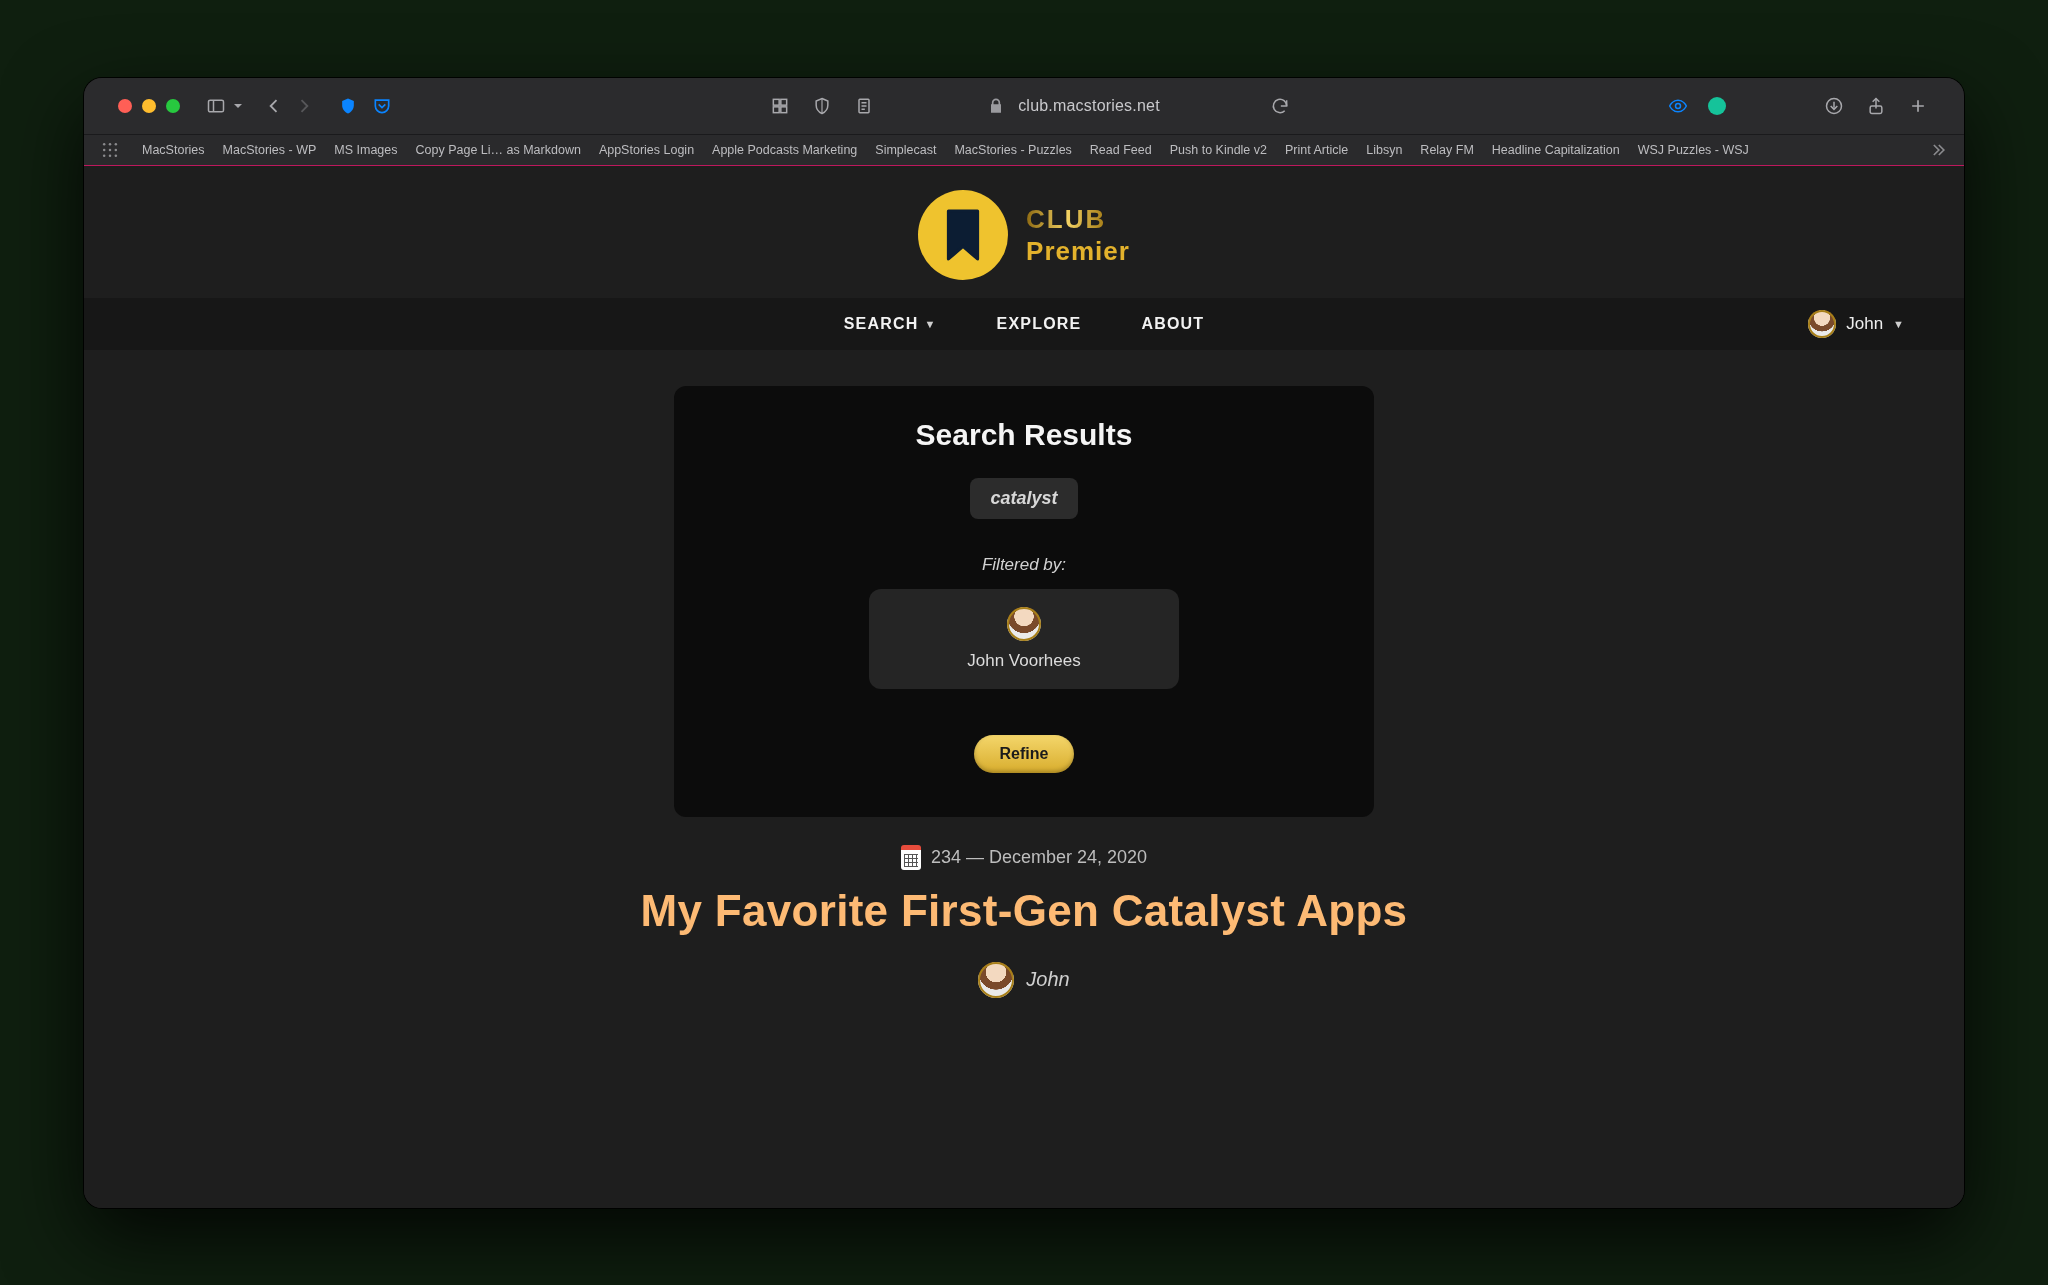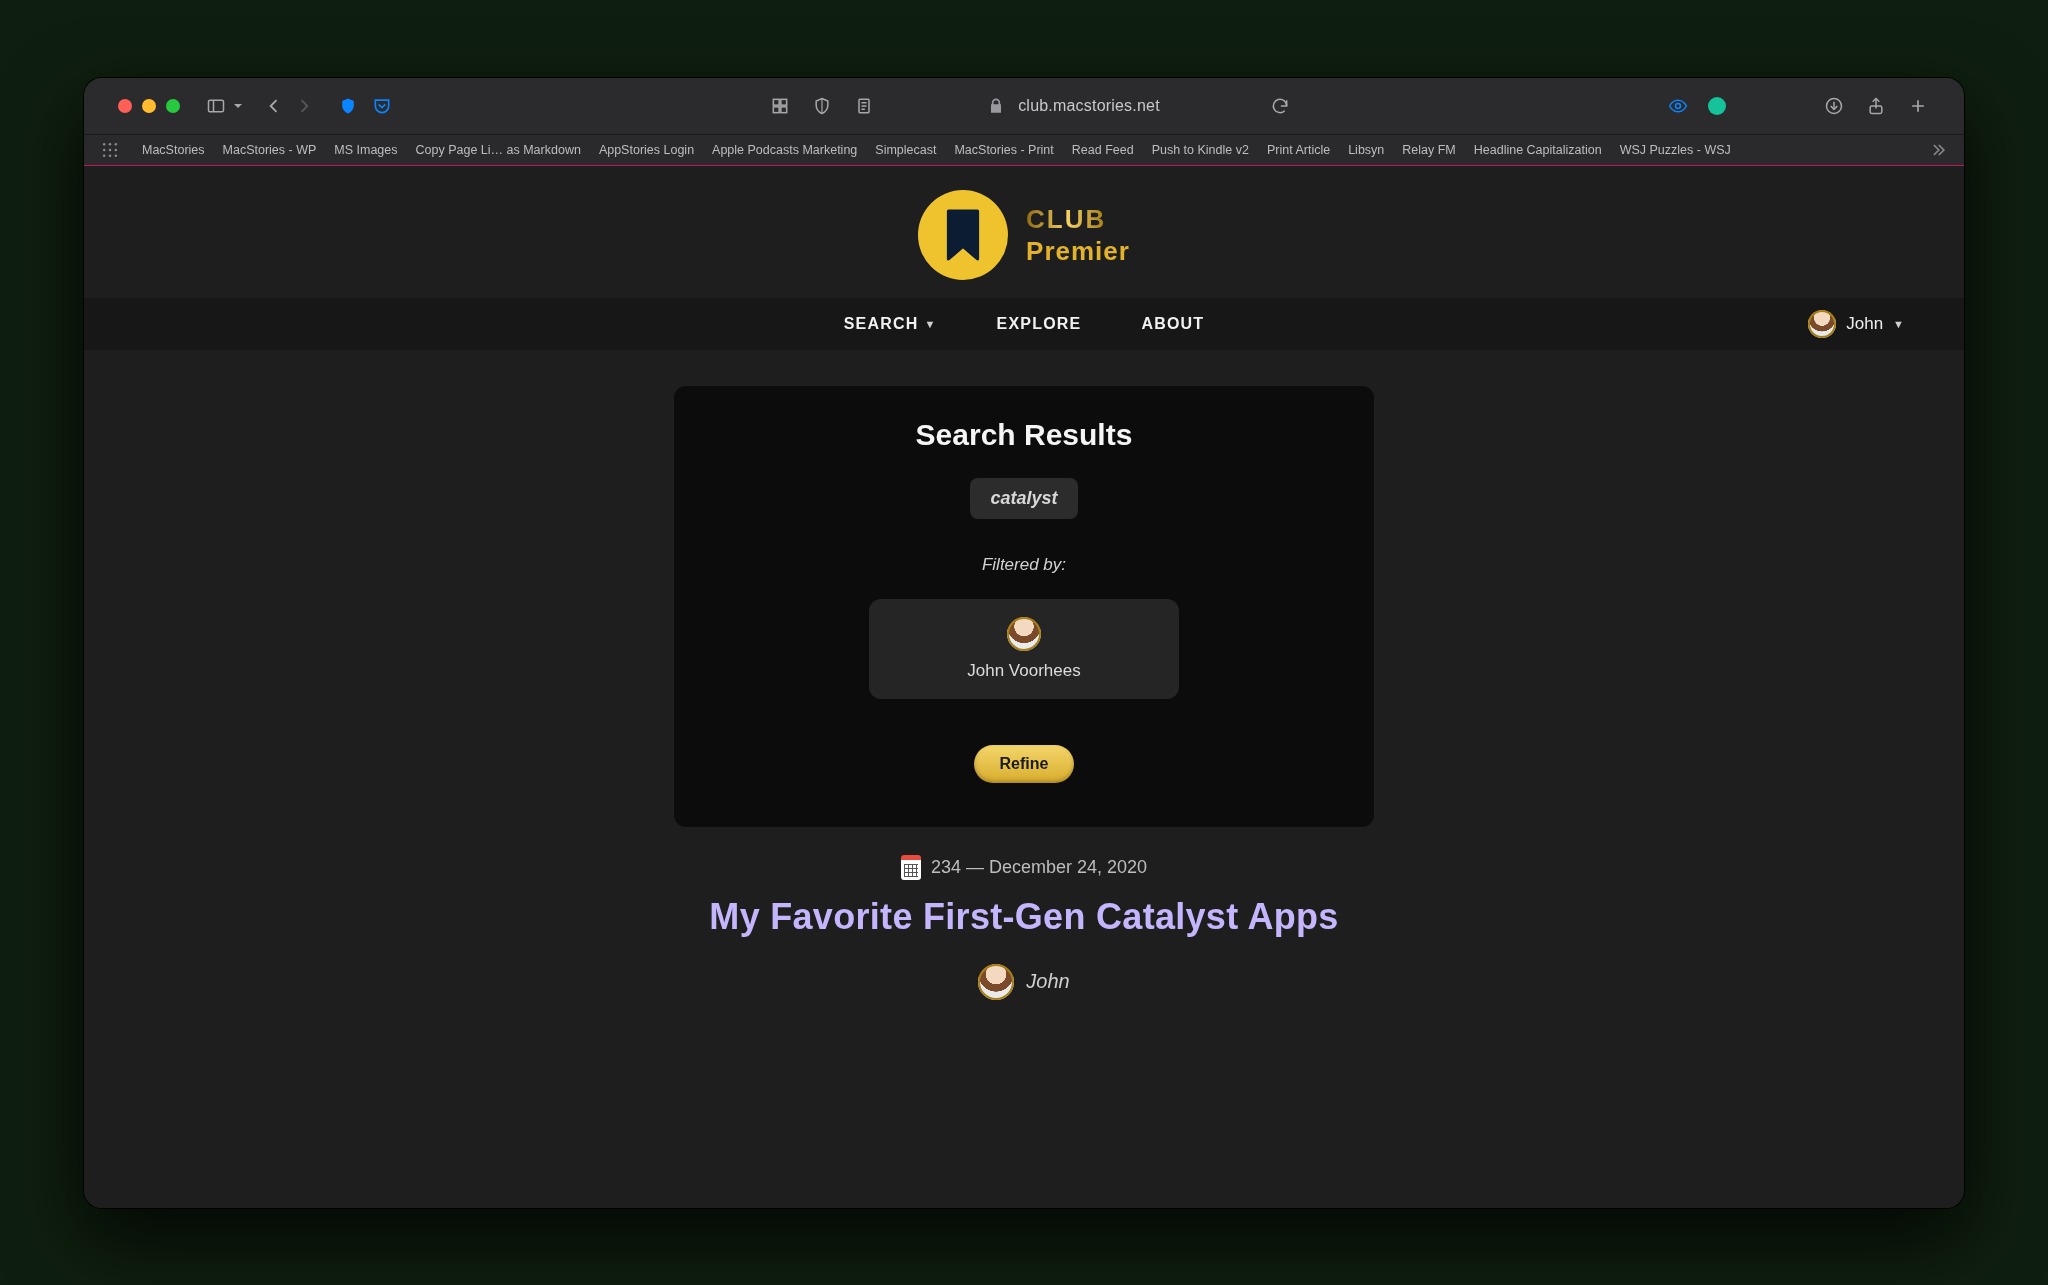--- a/index.html
+++ b/index.html
@@ -84,36 +84,36 @@
   .user-chip{position:absolute;right:60px;display:flex;align-items:center;gap:10px;color:#eee;font-size:17px}
   .avatar{width:28px;height:28px;border-radius:50%;background:radial-gradient(circle at 50% 28%,#f3d9c0 0 32%,#7a4a2b 33% 55%,#eaeaea 56% 100%);box-shadow:0 0 0 2px #a77f19 inset}
   .avatar.lg{width:36px;height:36px}
 
   .panel{
     width:620px;margin:36px auto 0;background:var(--panel);
     border-radius:12px;padding:32px 40px 44px;text-align:center;
   }
   .panel h2{margin:0 0 26px;font-size:30px;font-weight:800;color:#f5f5f5}
   .pill{display:inline-block;background:#2c2c2c;border-radius:8px;padding:10px 20px;font-style:italic;font-weight:700;color:#d8d8d8;font-size:18px}
-  .filtered{margin:36px 0 24px;font-style:italic;color:#d2d2d2;font-size:17px}
+  .filtered{margin:36px 0 14px;font-style:italic;color:#d2d2d2;font-size:17px}
   .filter-card{background:#252525;border-radius:12px;width:290px;margin:0 auto;padding:18px 10px}
   .filter-card .name{margin-top:10px;color:#dcdcdc;font-size:17px}
   .avatar.md{width:34px;height:34px;margin:0 auto}
   .refine{
     margin-top:46px;display:inline-block;
     background:linear-gradient(180deg,#f4d66b,#d8ad2d);
     color:#1b1b1b;border:none;border-radius:999px;
     padding:10px 26px;font-weight:800;font-size:16px;
     box-shadow:inset 0 -2px 4px rgba(0,0,0,.25);
   }
 
   .meta{text-align:center;margin-top:28px;color:#bdbdbd;font-size:18px;display:flex;align-items:center;justify-content:center;gap:10px}
   .cal-ico{width:20px;height:20px;display:inline-block;position:relative;background:#fff;border-radius:3px;border-top:5px solid #e74c3c}
   .cal-ico::after{content:"";position:absolute;inset:4px 3px 3px;background:repeating-linear-gradient(90deg,#555 0 1px,transparent 1px 4px),repeating-linear-gradient(0deg,#555 0 1px,transparent 1px 4px)}
-  .title{margin:16px 0 0;text-align:center;font-size:36px;font-weight:800;color:#c4b5fd;letter-spacing:.3px}
+  .title{margin:16px 0 0;text-align:center;font-size:44px;font-weight:800;color:#fdba74;letter-spacing:.3px}
   .author{margin-top:26px;display:flex;align-items:center;justify-content:center;gap:12px;color:#cfcfcf;font-style:italic;font-size:20px}
 
 </style>
 </head>
 <body>
 
 <div class="window">
 
   <div class="titlebar">
     <div class="traffic">
@@ -250,21 +250,21 @@
           <circle cx="19" cy="19" r="1.5"></circle>
         </svg>
     </span>
     <span class="bm-link">MacStories</span>
     <span class="bm-link">MacStories - WP</span>
     <span class="bm-link">MS Images</span>
     <span class="bm-link">Copy Page Li… as Markdown</span>
     <span class="bm-link">AppStories Login</span>
     <span class="bm-link">Apple Podcasts Marketing</span>
     <span class="bm-link">Simplecast</span>
-    <span class="bm-link">MacStories - Print</span>
+    <span class="bm-link">MacStories - Puzzles</span>
     <span class="bm-link">Read Feed</span>
     <span class="bm-link">Push to Kindle v2</span>
     <span class="bm-link">Print Article</span>
     <span class="bm-link">Libsyn</span>
     <span class="bm-link">Relay FM</span>
     <span class="bm-link">Headline Capitalization</span>
     <span class="bm-link">WSJ Puzzles - WSJ</span>
     <span class="tb-icon bm-more">
       <svg viewBox="0 0 24 24" width="16" height="16" fill="none" stroke="currentColor" stroke-width="2">
           <polyline points="7 6 13 12 7 18"></polyline>

